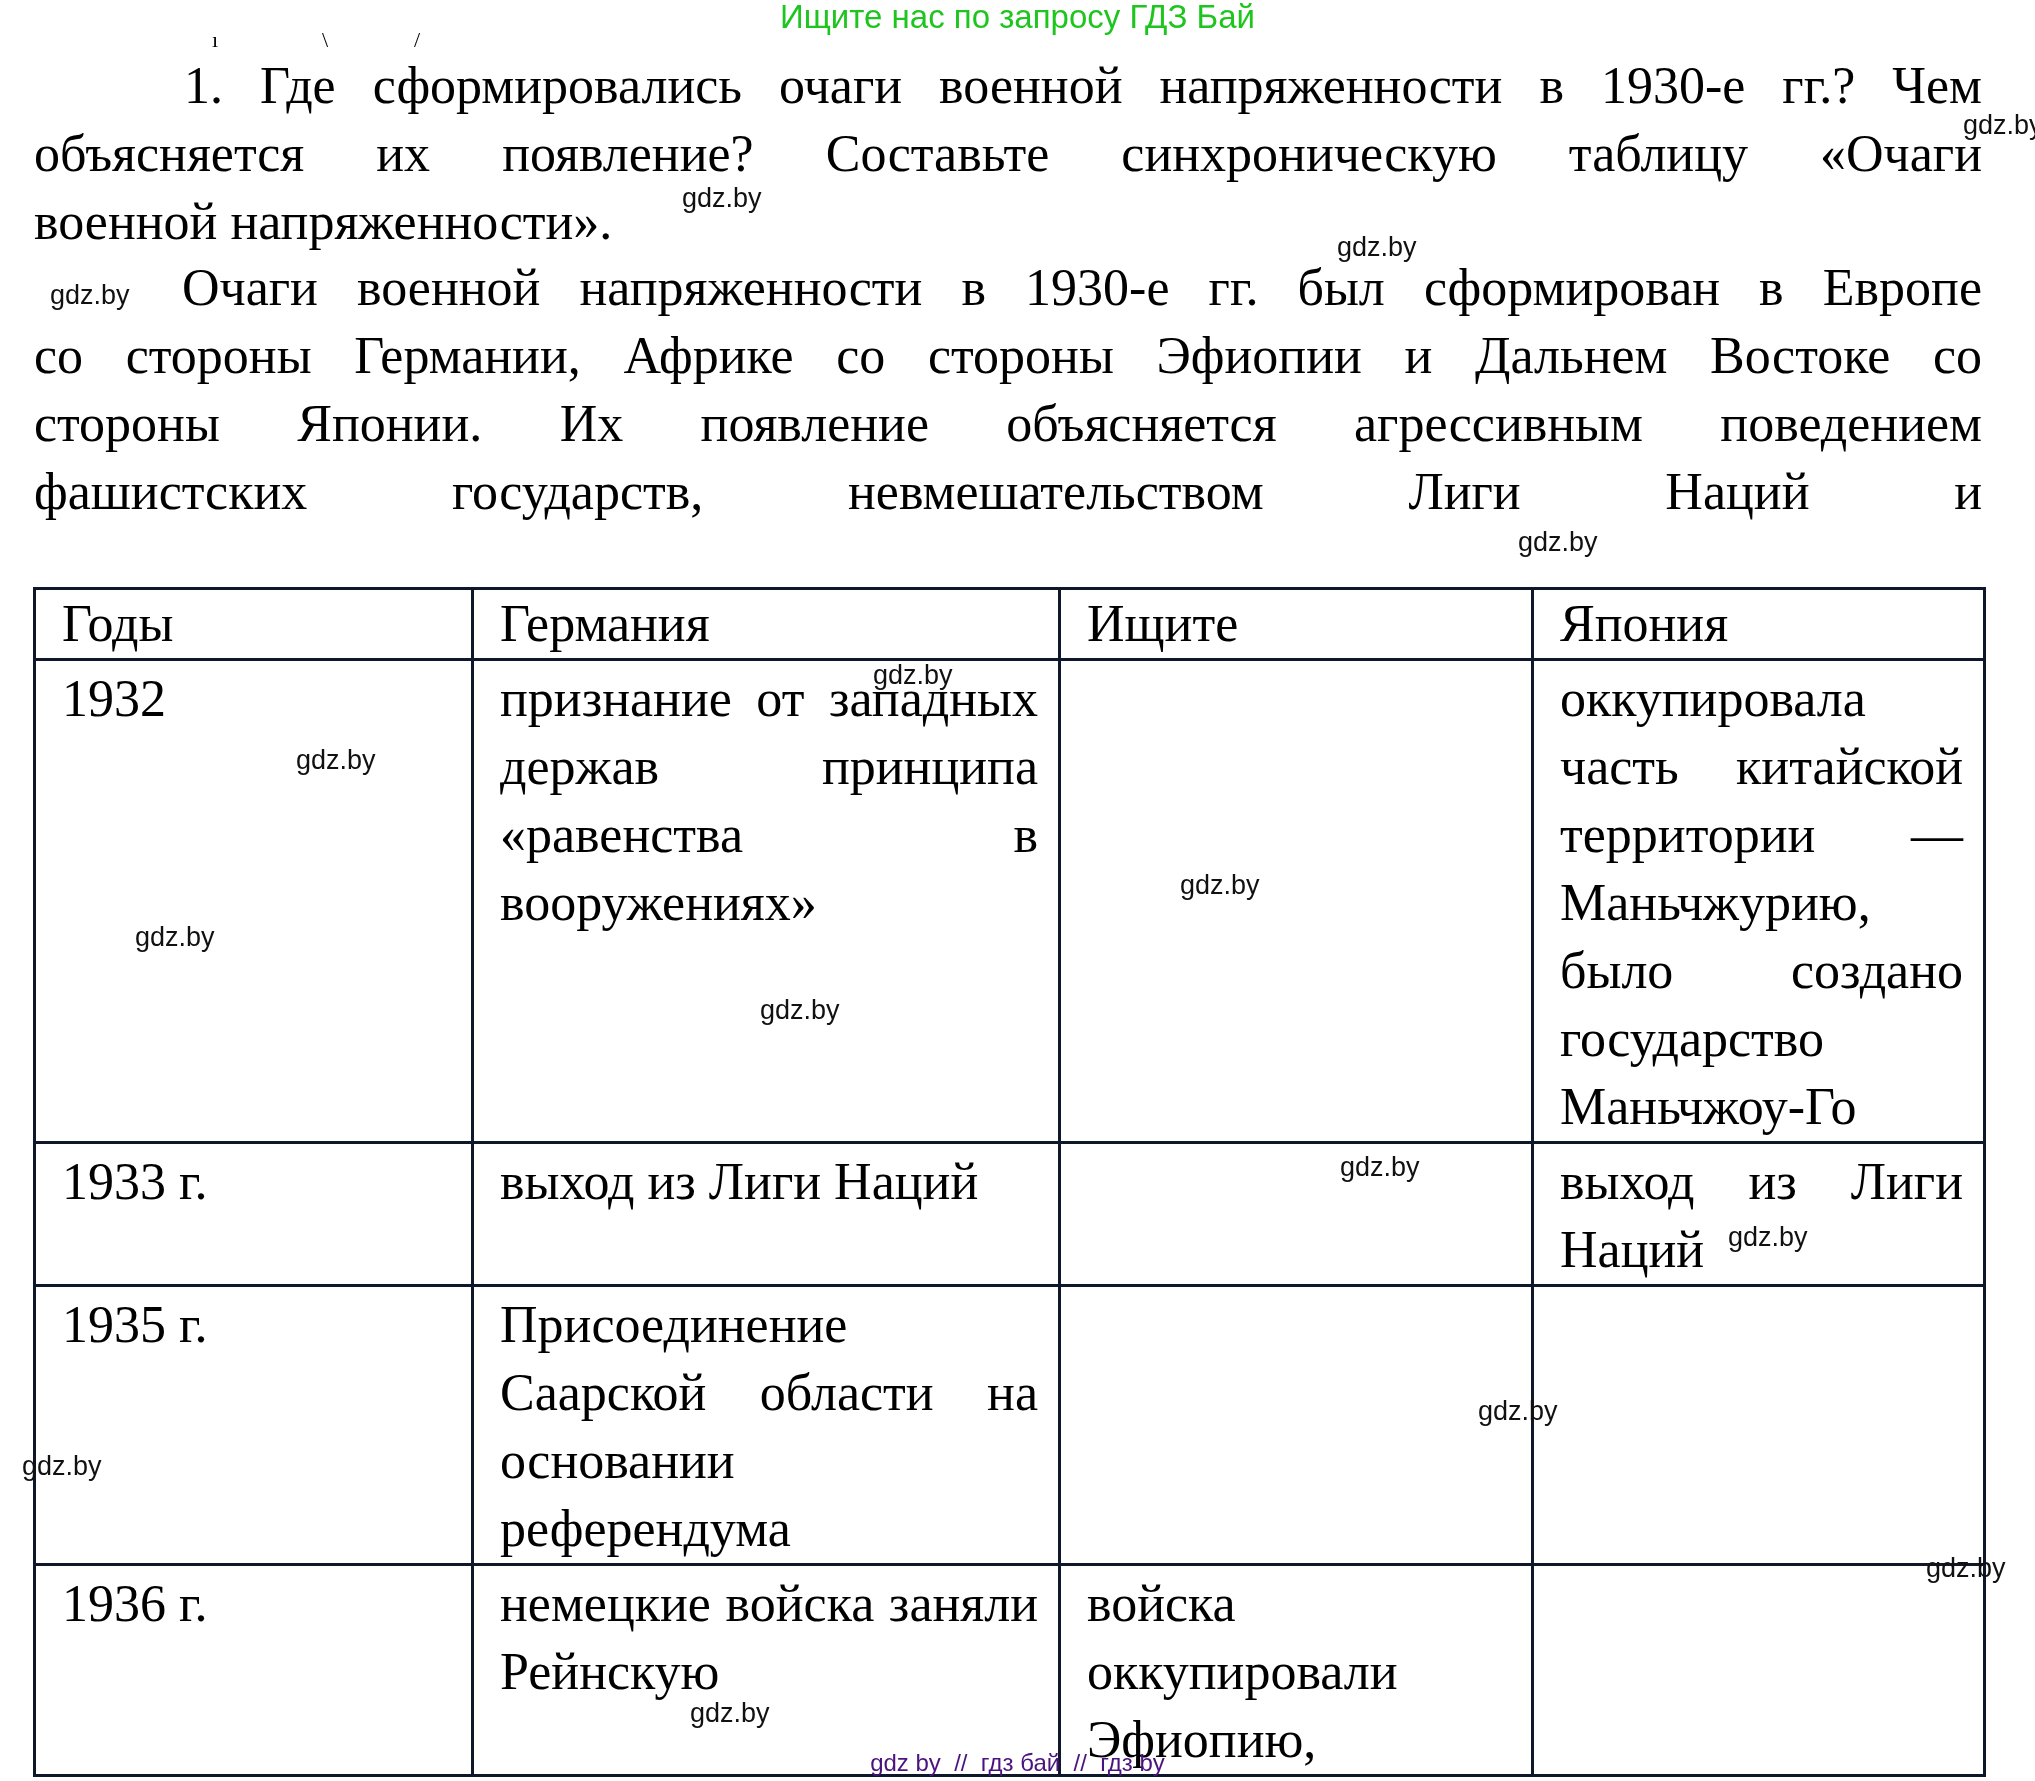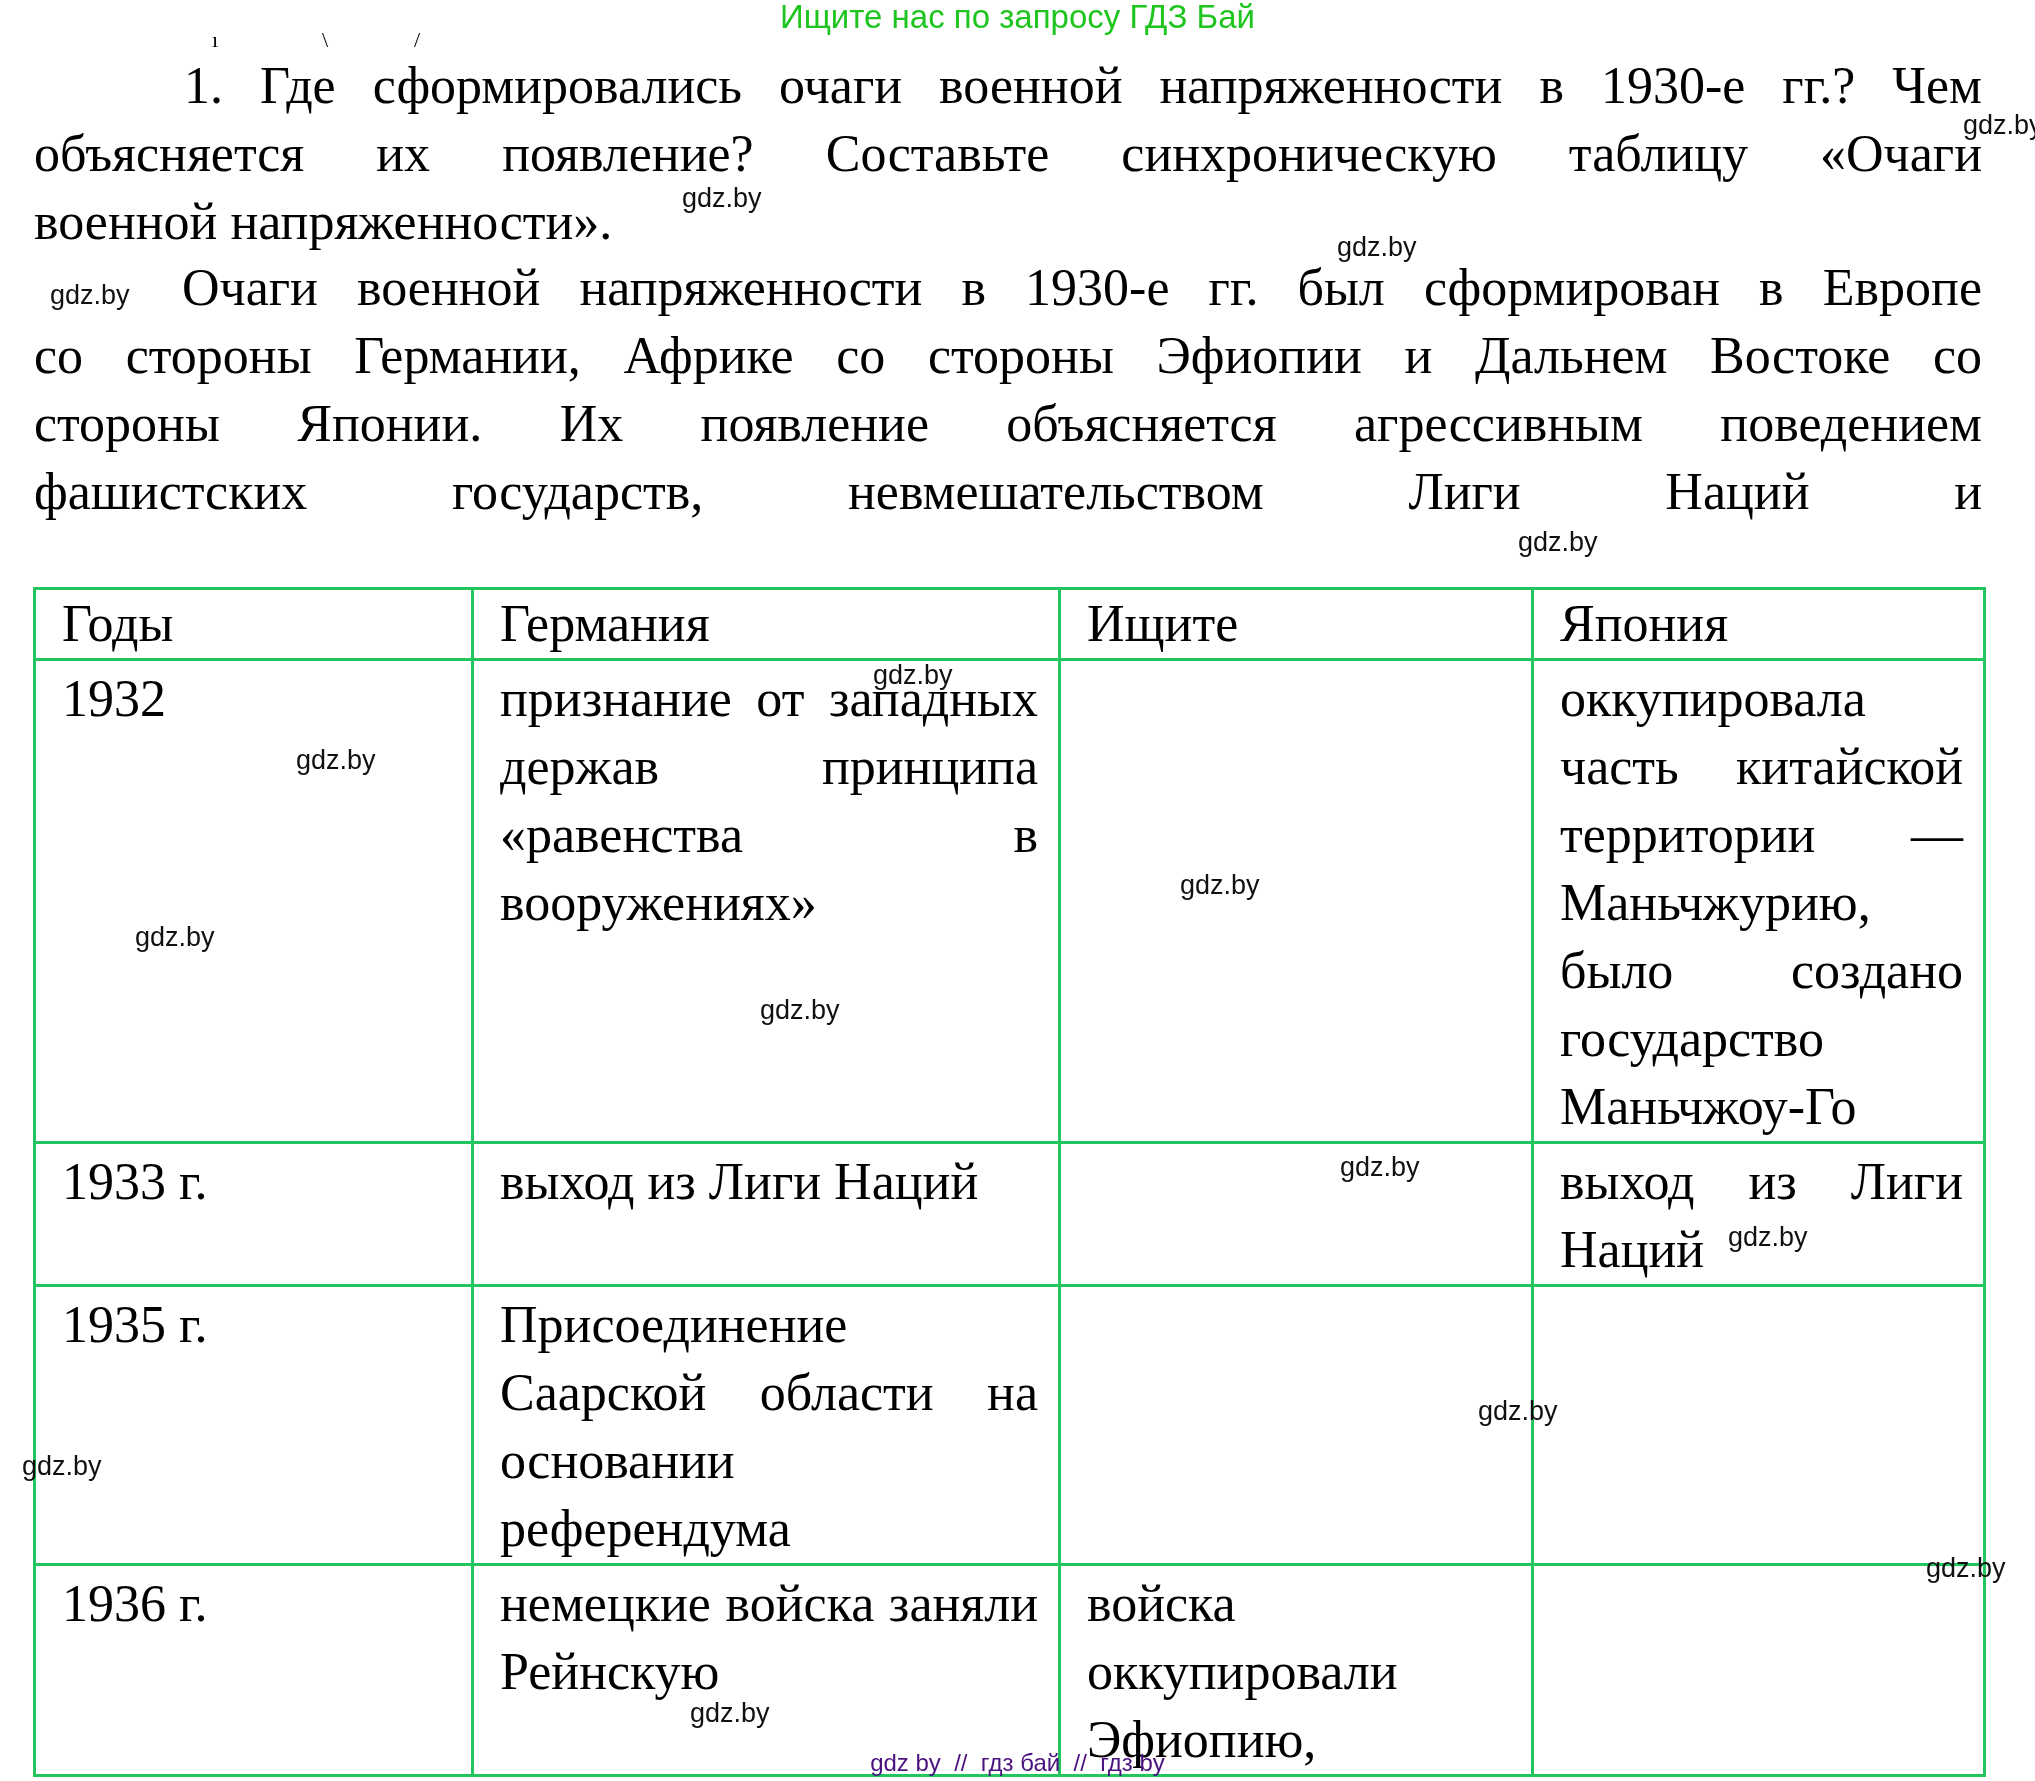--- a/index.html
+++ b/index.html
@@ -22,21 +22,21 @@
   #answer { top: 254px; }
   #answer .line.first { padding-left: 148px; }
 
   .wm { position: absolute; font-size: 27px; color: #111; line-height: 30px; white-space: nowrap; }
 
   #sync-table {
     position: absolute; left: 33px; top: 587px; width: 1950px; height: 1153px;
     border-collapse: collapse; table-layout: fixed;
   }
   #sync-table td, #sync-table th {
-    border: 3px solid #22c55e; vertical-align: top; padding: 4px 20px 0 26px;
+    border: 3px solid #0f172a; vertical-align: top; padding: 4px 20px 0 26px;
     font-size: 52px; line-height: 68px; font-weight: normal; text-align: left;
   }
   #sync-table .just { text-align: justify; }
   #sync-table col.c0 { width: 438px; }
   #sync-table col.c1 { width: 587px; }
   #sync-table col.c2 { width: 473px; }
   #sync-table col.c3 { width: 452px; }
   #sync-table tr.h { height: 71px; }
   #sync-table tr.r0 { height: 474px; }
   #sync-table tr.r1 { height: 136px; }

